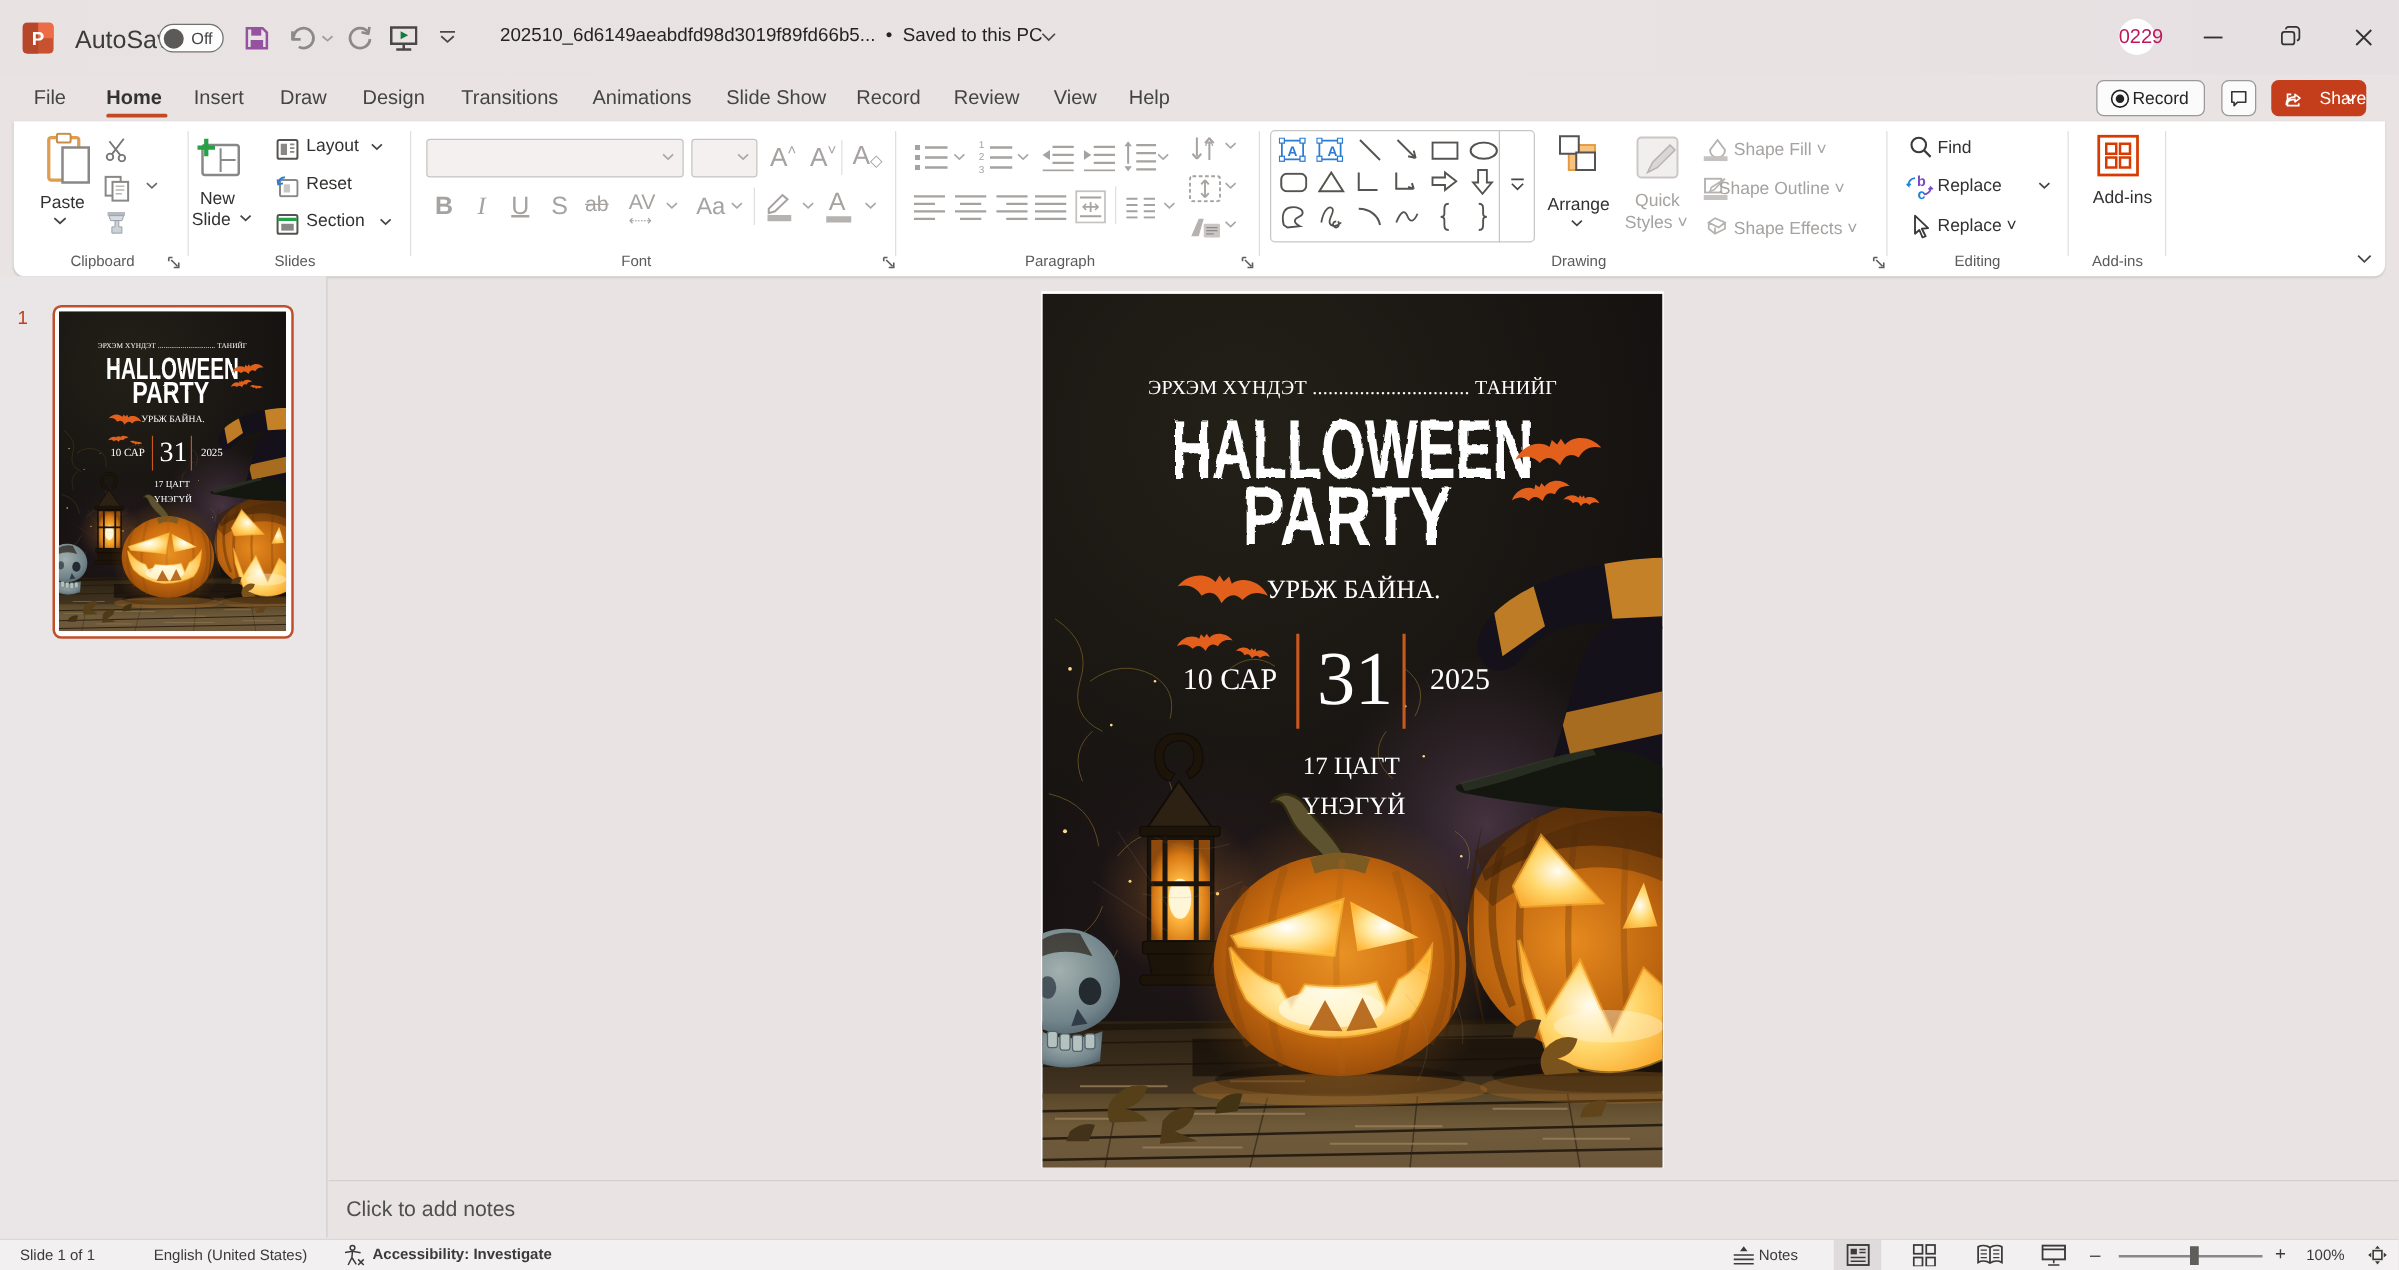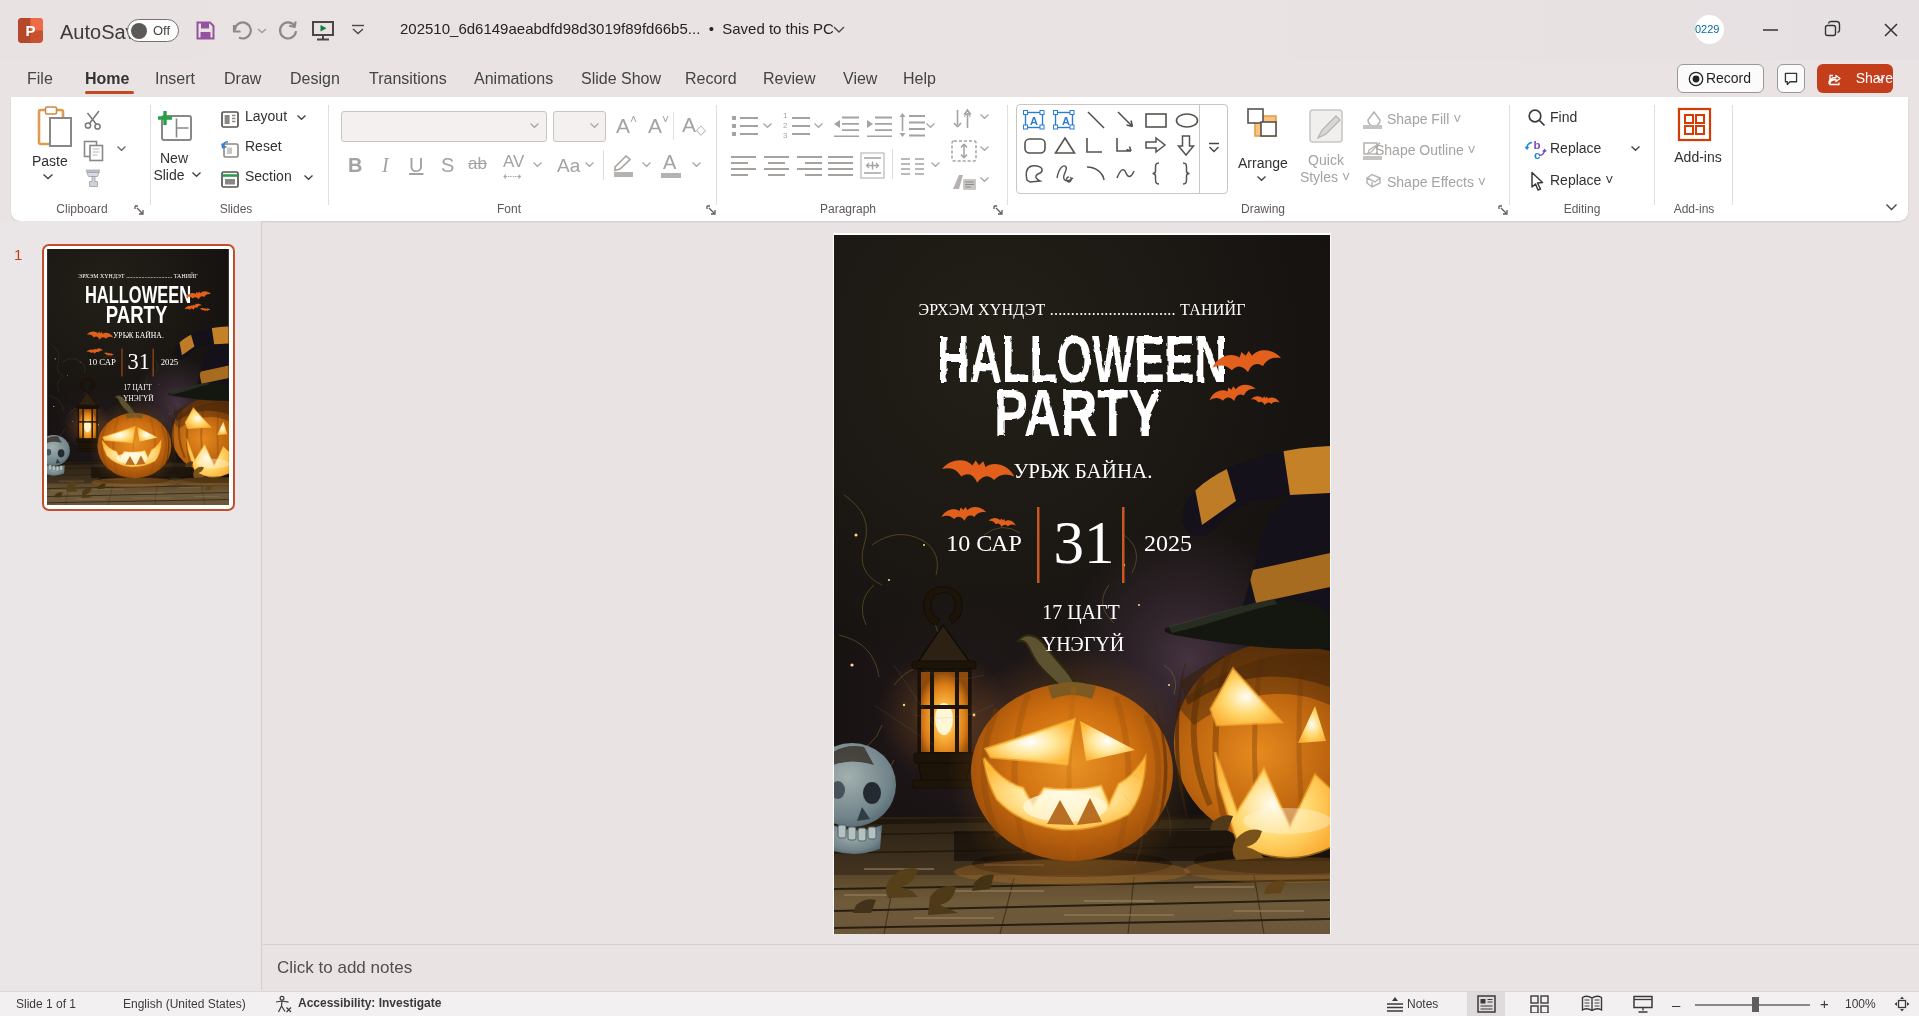--- a/index.html
+++ b/index.html
@@ -11,21 +11,21 @@
 #titlebar { position:absolute; left:0; top:0; width:1919px; height:60px; background:linear-gradient(90deg,#e9e2e2 0%,#eae3e3 55%,#e6e0e2 100%); }
 #ppticon { position:absolute; left:18px; top:18px; width:25px; height:25px; }
 #autosave { position:absolute; left:60px; top:21px; font-size:20px; color:#3b3b3b; }
 #toggle { position:absolute; left:127px; top:19px; width:52px; height:23px; border:1px solid #73706e; border-radius:12px; background:#fdfdfd; }
 #toggle .knob { position:absolute; left:3px; top:2.5px; width:16px; height:16px; border-radius:50%; background:#5c5a58; }
 #toggle .lbl { position:absolute; left:25px; top:3px; font-size:13px; color:#444; }
 .tbicon { position:absolute; top:20px; }
 #fname { position:absolute; left:400px; top:20px; font-size:15px; color:#252423; white-space:nowrap; }
 #searchbox { position:absolute; left:872px; top:11px; width:460px; height:36px; background:#fdfcfc; border:1px solid #c9c3c3; border-radius:4px; }
 #searchbox .stext { position:absolute; left:52px; top:8px; font-size:15px; color:#494746; }
-#avatar { position:absolute; left:1695px; top:15px; width:29px; height:29px; border-radius:50%; background:#fff; text-align:left; line-height:29px; font-size:11px; color:#0369a1; }
+#avatar { position:absolute; left:1695px; top:15px; width:29px; height:29px; border-radius:50%; background:#fff; text-align:left; line-height:29px; font-size:16px; color:#be185d; }
 .winbtn { position:absolute; top:0; width:44px; height:60px; }
 
 
 #tabbar { position:absolute; left:0; top:60px; width:1919px; height:38px; }
 .tab { position:absolute; top:10px; font-size:16px; color:#444; }
 .tab.active { color:#333; font-weight:bold; }
 #homeline { position:absolute; left:85px; top:91px; width:49px; height:3px; background:#c24a22; border-radius:2px; }
 #recbtn { position:absolute; left:1677px; top:64px; width:87px; height:29px; background:#fcfbfb; border:1px solid #9a9898; border-radius:6px; font-size:14px; color:#252423; text-align:center; line-height:27px; }
 #cmtbtn { position:absolute; left:1777px; top:64px; width:28px; height:29px; background:#fcfbfb; border:1px solid #9a9898; border-radius:6px; }
 #sharebtn { position:absolute; left:1817px; top:64px; width:76px; height:29px; background:#c43e1c; border-radius:6px; color:#fff; font-size:14px; text-align:right; line-height:29px; }

